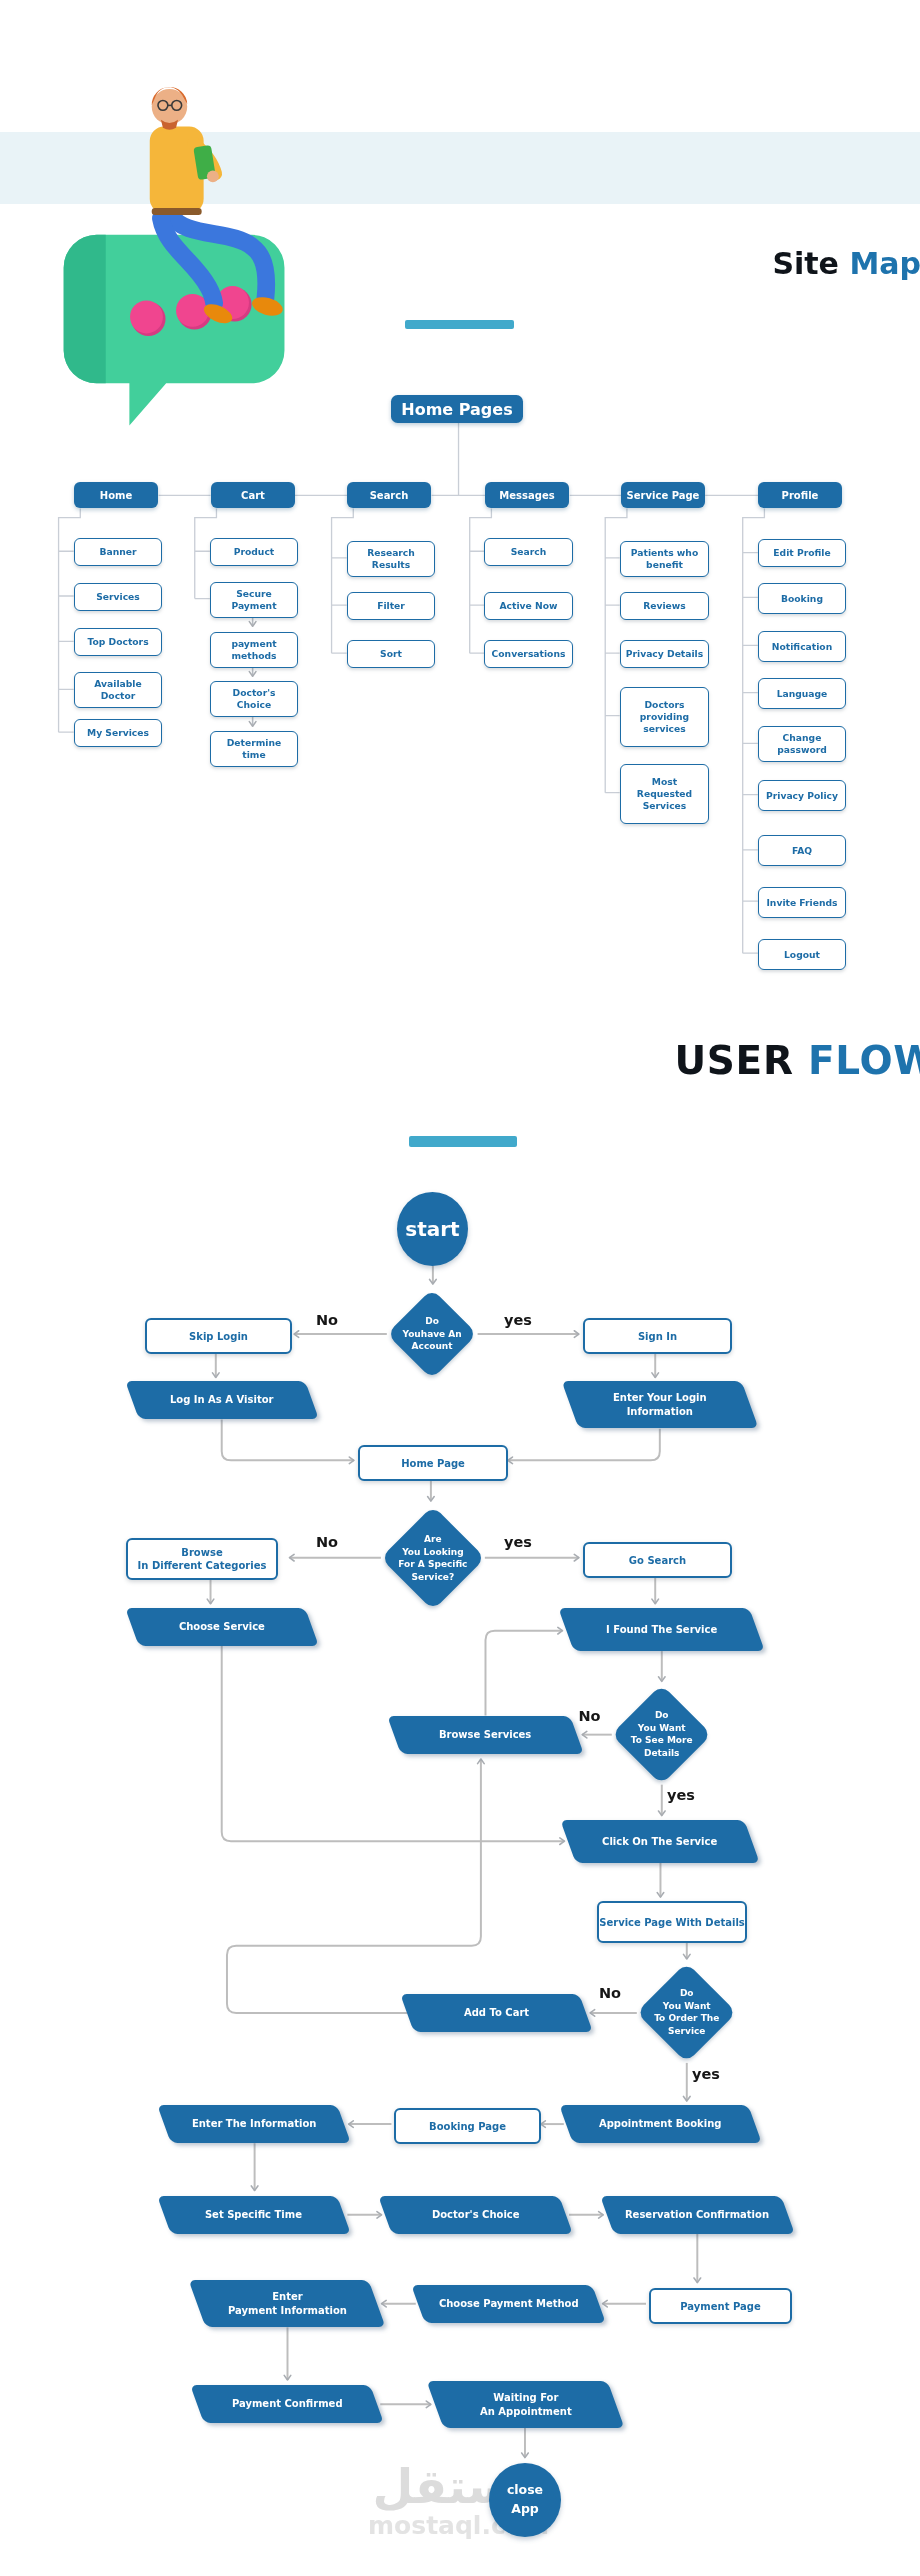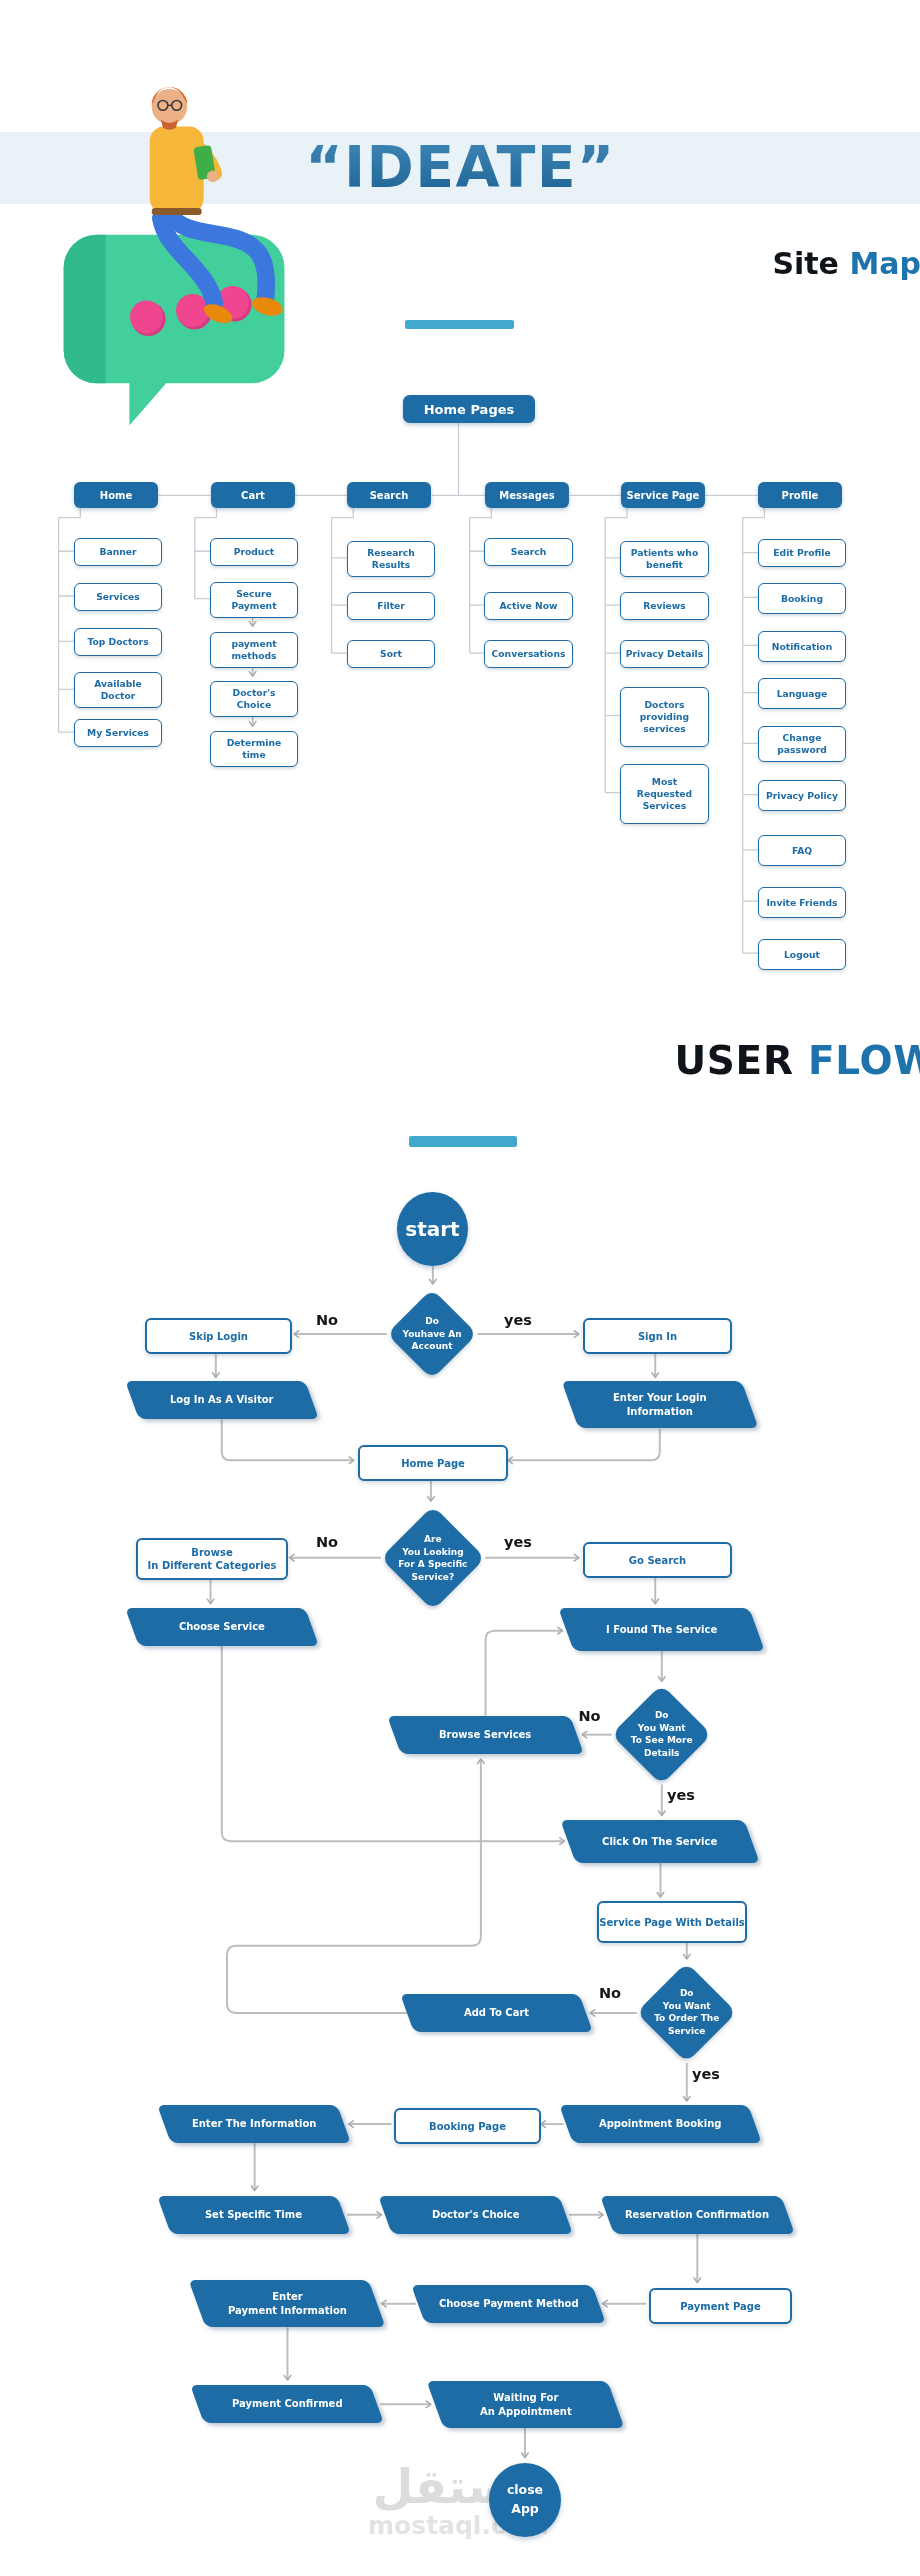--- a/index.html
+++ b/index.html
@@ -11,21 +11,21 @@
   .ideate{left:0;top:134px;width:921px;text-align:center;font-size:57px;font-weight:800;letter-spacing:1.3px;
           background:linear-gradient(180deg,#4189b9 0%,#1c6192 100%);-webkit-background-clip:text;background-clip:text;color:transparent;}
   .sec-title{left:0;width:921px;text-align:right;font-weight:800;color:#0f141a;}
   .t1{top:246px;font-size:30px;}
   .t2{top:1038px;font-size:39px;letter-spacing:0.7px;padding-left:16px;}
   .accent{color:#1e73ad;}
   .underline{background:#41a9cb;border-radius:2px;}
   
   .hd{background:#1d6ca6;color:#fff;border-radius:6px;display:flex;align-items:center;justify-content:center;
       font-weight:700;font-size:10px;box-shadow:0 2px 4px rgba(20,80,120,.28);z-index:2;}
-  .root{font-size:13px;border-radius:6.6px;margin-left:12px;}
+  .root{font-size:16px;border-radius:6.6px;}
   .it{background:#fff;border:1.3px solid #1d6ca6;color:#1d6ca6;border-radius:6px;display:flex;align-items:center;
       justify-content:center;text-align:center;font-weight:700;font-size:9.2px;line-height:1.3;white-space:pre-line;
       box-shadow:0 2px 3.3px rgba(120,130,140,.28);z-index:2;}
   
   .wbox{background:#fff;border:2px solid #1d6ca6;color:#1d6ca6;border-radius:6px;display:flex;align-items:center;
       justify-content:center;text-align:center;font-weight:700;font-size:10px;line-height:1.3;white-space:pre-line;
       box-shadow:0 2px 4px rgba(120,130,140,.32);z-index:2;}
   .para{background:#1d6ca6;border-radius:6.6px;transform:skewX(20deg);display:flex;align-items:center;justify-content:center;
       box-shadow:2px 2.6px 4.6px rgba(60,90,120,.35);z-index:2;}
   .para>span{transform:skewX(-20deg);color:#fff;font-weight:700;font-size:10px;text-align:center;line-height:1.35;white-space:pre-line;}
@@ -45,21 +45,20 @@
   .wm .l2{font-size:25px;font-weight:600;color:#e3e3e3;margin-top:1.3px;}
   svg.lines{left:0;top:0;z-index:1;}
   svg.illus{z-index:2;}
 </style>
 </head>
 <body>
 
 <div class="page">
 
   <div class="abs band"></div>
-  <div class="abs ideate">“IDEATE”</div>
   <div class="abs sec-title t1">
     <span>Site</span>
     <span class="accent">Map</span>
   </div>
   <div class="abs underline" style="left:405px;top:320px;width:109px;height:8.6px;"></div>
 
   <svg class="abs illus" style="left:36px;top:62px;" width="263" height="368" viewBox="0 0 400 560">
     <path d="M92 263 h236 a50 50 0 0 1 50 50 v126 a50 50 0 0 1 -50 50 H198 l-56 64 v-64 h-50 a50 50 0 0 1 -50-50 V313 a50 50 0 0 1 50-50 z" fill="#42cf9b"></path>
     <path d="M92 263 a50 50 0 0 0 -50 50 v126 a50 50 0 0 0 50 50 h14 V263 z" fill="#2db588" opacity="0.85"></path>
     <circle cx="171" cy="391" r="26" fill="#d63b82"></circle>
@@ -228,21 +227,21 @@
 Information</span>
     </div>
   <div class="abs wbox" style="left:358px;top:1445px;width:146px;height:32px;">Home Page</div>
 
   <div class="abs dia" style="left:396px;top:1521px;width:74px;height:74px;">
       <span>Are
 You Looking
 For A Specific
 Service?</span>
     </div>
-  <div class="abs wbox" style="left:136px;top:1538px;width:148px;height:38px;">Browse
+  <div class="abs wbox" style="left:126px;top:1538px;width:148px;height:38px;">Browse
 In Different Categories</div>
   <div class="abs wbox" style="left:583px;top:1542px;width:145px;height:32px;">Go Search</div>
   <div class="abs para" style="left:132px;top:1608px;width:180px;height:38px;">
       <span>Choose Service</span>
     </div>
   <div class="abs para" style="left:566px;top:1608px;width:191px;height:43px;">
       <span>I Found The Service</span>
     </div>
 
   <div class="abs dia" style="left:626px;top:1699px;width:71px;height:71px;">

